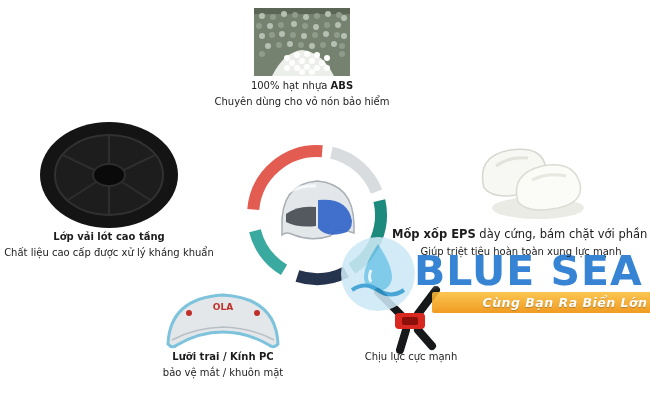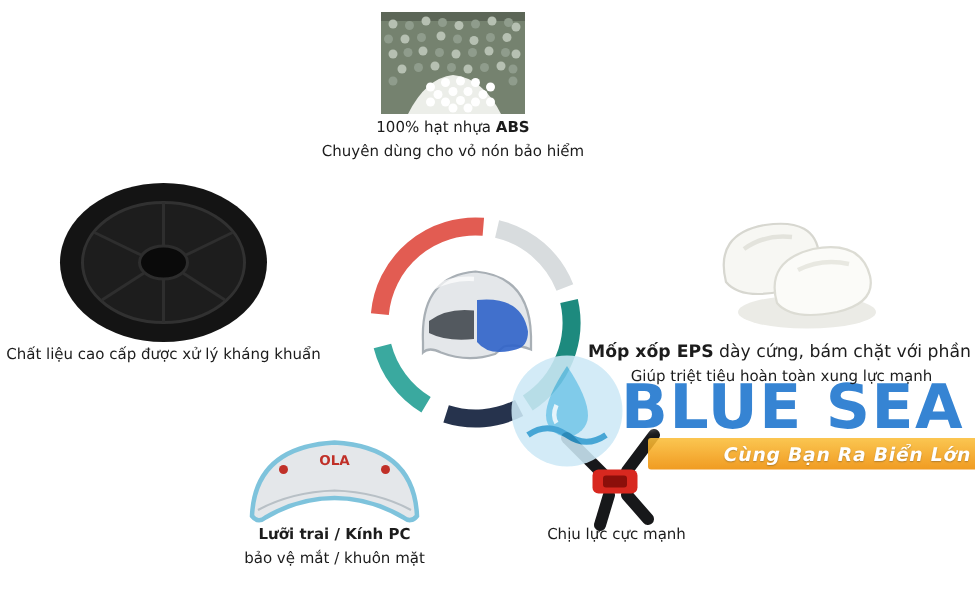--- a/index.html
+++ b/index.html
@@ -130,20 +130,21 @@
         <path d="M71 15 L71 44"></path>
         <path d="M25 35 L56 50"></path>
         <path d="M117 35 L86 50"></path>
         <path d="M30 80 L58 62"></path>
         <path d="M112 80 L84 62"></path>
         <path d="M71 66 L71 95"></path>
       </g>
     </svg>
   </div>
   <div class="cap liner-cap">
+    <div class="l1">Lớp vải lót cao tầng</div>
     <div class="l2">Chất liệu cao cấp được xử lý kháng khuẩn</div>
   </div>
 
   <div class="img center-diagram">
     <svg width="170" height="170" viewBox="0 0 170 170">
       <g fill="none" stroke-width="12">
         <circle cx="85" cy="85" r="64" stroke="#e25c52" stroke-dasharray="100 302" transform="rotate(185 85 85)"></circle>
         <circle cx="85" cy="85" r="64" stroke="#d8dcde" stroke-dasharray="62 340" transform="rotate(283 85 85)"></circle>
         <circle cx="85" cy="85" r="64" stroke="#1d8a7e" stroke-dasharray="78 324" transform="rotate(347 85 85)"></circle>
         <circle cx="85" cy="85" r="64" stroke="#26334d" stroke-dasharray="50 352" transform="rotate(63 85 85)"></circle>

